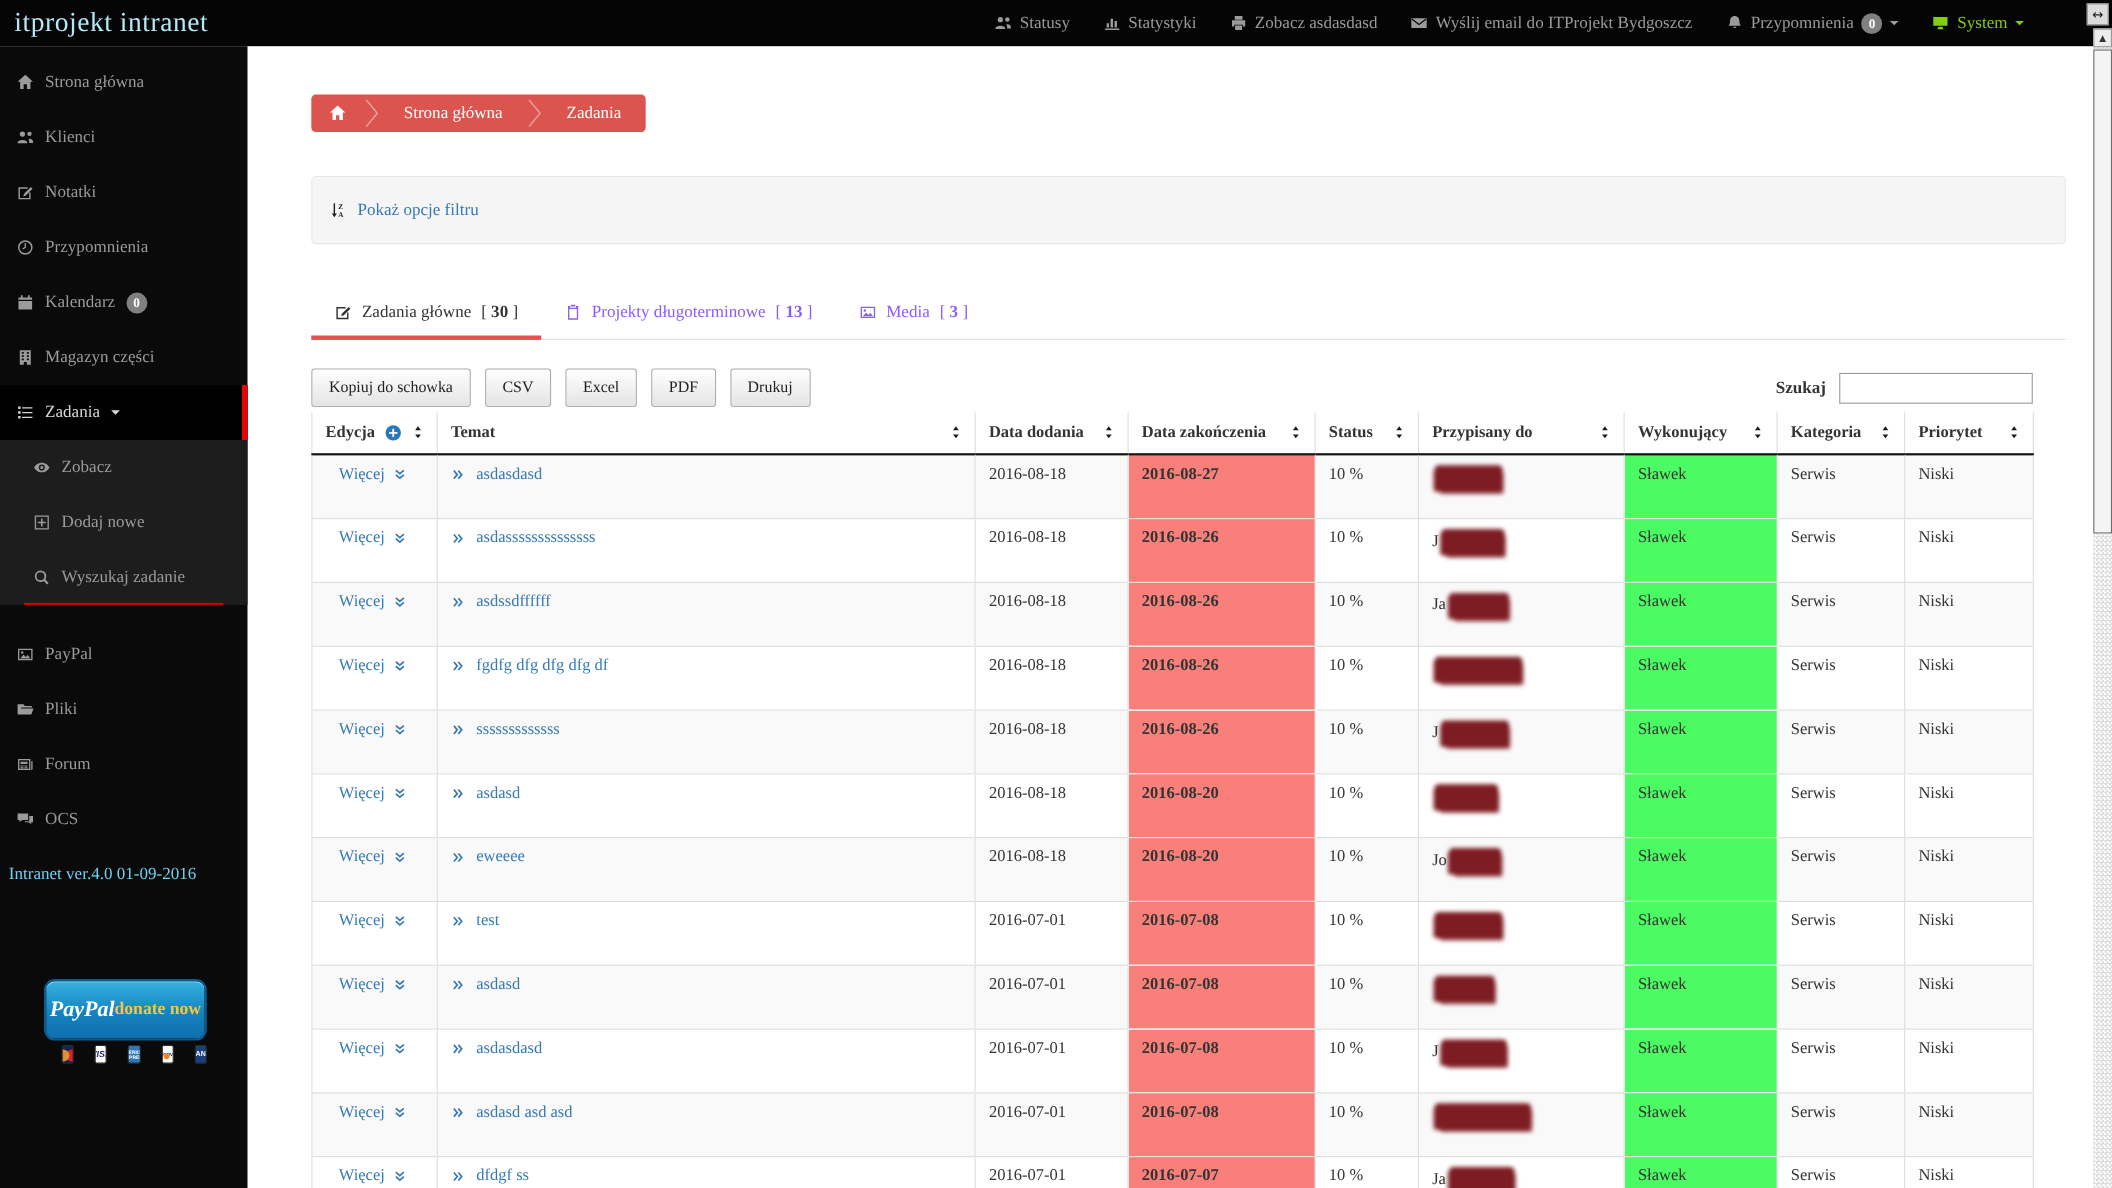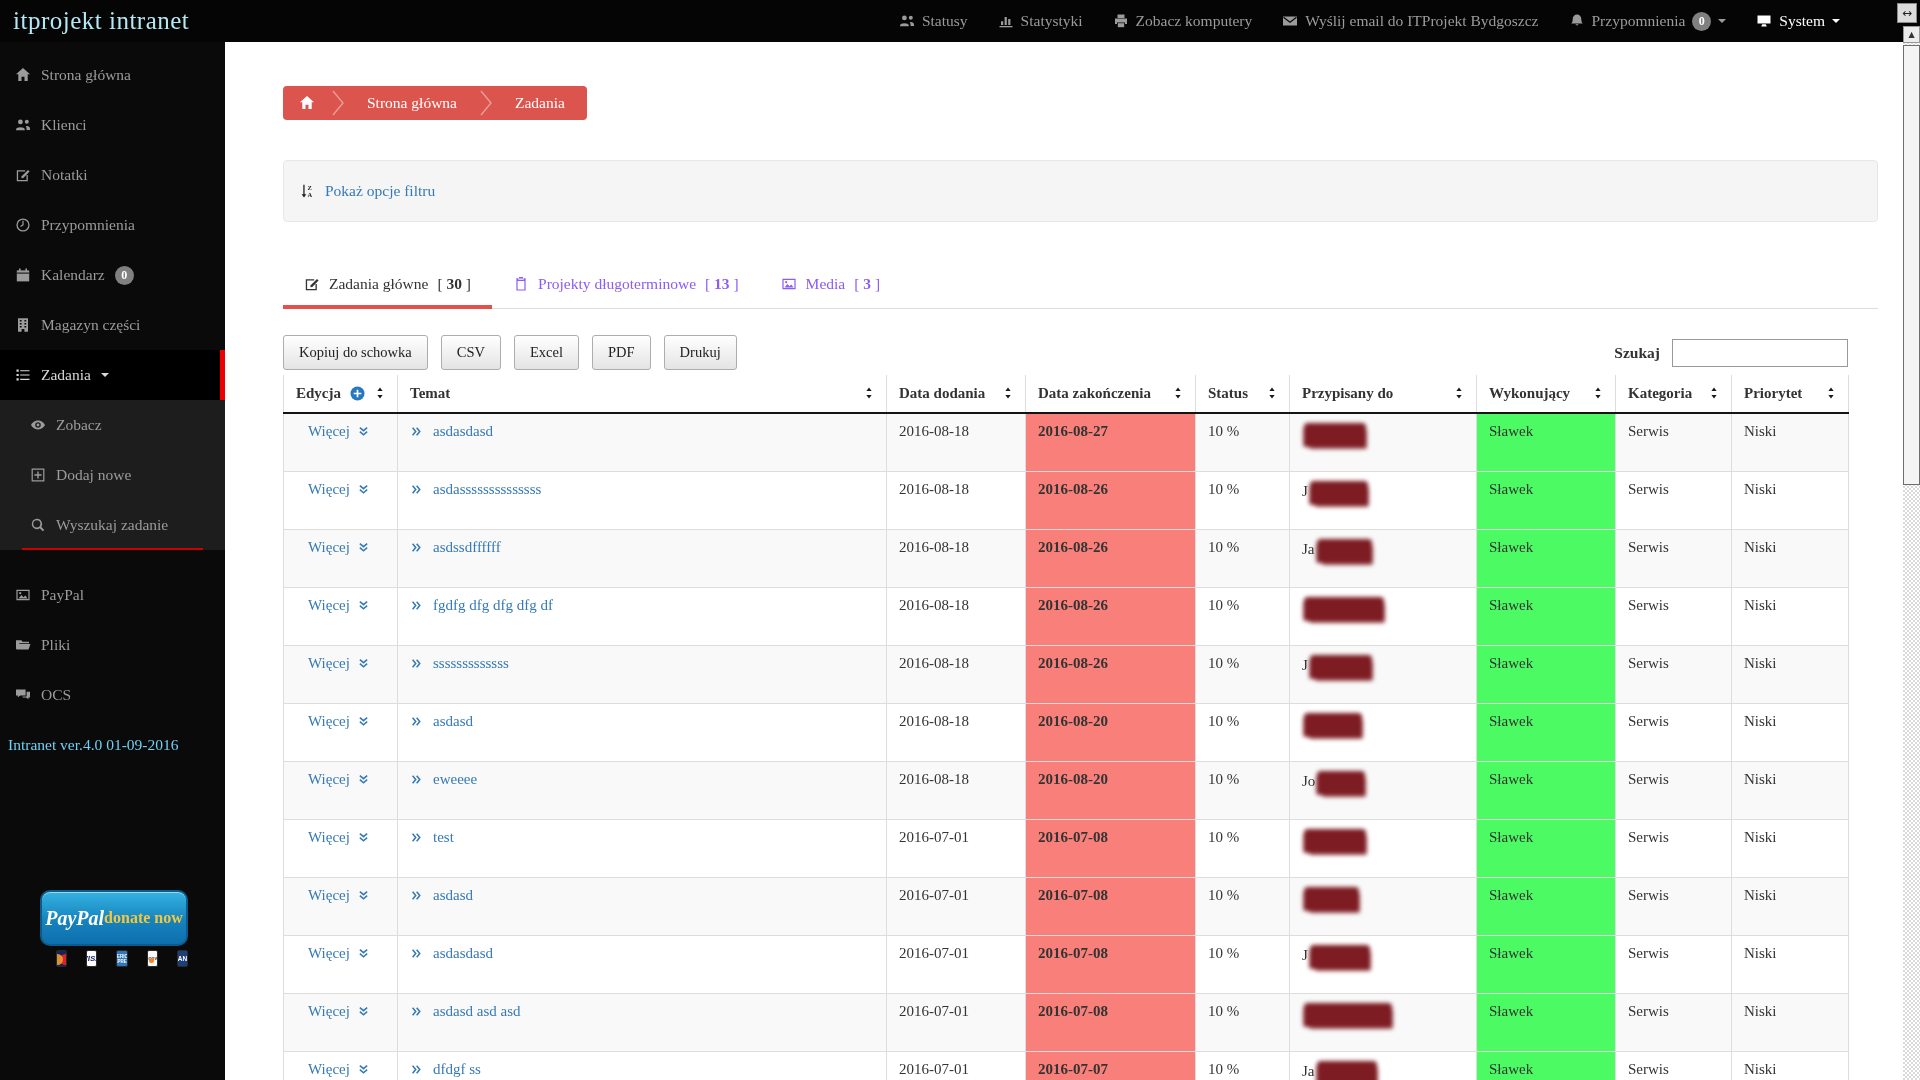--- a/index.html
+++ b/index.html
@@ -15,21 +15,21 @@
   }
   .brand {
     color:var(--brand-blue,#b5e8f5); font-size:25px; padding-left:13px; width:280px;
     letter-spacing:.5px;
   }
   .nav-items {
     margin-left:auto; display:flex; align-items:center; gap:30px;
     padding-right:80px; color:#9b9b9b; font-size:15.5px;
   }
   .nav-item { display:flex; align-items:center; gap:7px; cursor:pointer; white-space:nowrap; }
-  .nav-item.red { color:#ffffff; }
+  .nav-item.red { color:#84cc16; }
   .icon { display:inline-flex; align-items:center; justify-content:center; }
   .icon svg { width:16px; height:16px; display:block; }
   .badge {
     display:inline-flex; align-items:center; justify-content:center;
     min-width:19px; height:19px; border-radius:50%; background:#808080;
     color:#fff; font-size:12px; font-weight:bold; padding:0 3px;
   }
   .caret {
     width:0; height:0; border:4px solid transparent; border-top-color:currentColor;
     margin-top:4px; display:inline-block;
@@ -211,21 +211,21 @@
       </span>
 
       <span class="nav-item">
         <span class="icon">
           <svg viewBox="0 0 16 16" fill="currentColor">
             <path d="M4.5 1.5h7V5h-7z"></path>
             <path d="M2 5.5h12V11h-2v-1.5H4V11H2z"></path>
             <path d="M4.8 10.2h6.4v4H4.8z"></path>
           </svg>
         </span>
-        <span>Zobacz komputery</span>
+        <span>Zobacz asdasdasd</span>
 
       </span>
 
       <span class="nav-item">
         <span class="icon">
           <svg viewBox="0 0 16 16">
             <path fill="currentColor" d="M1 3.5h14v9H1z"></path>
             <path fill="none" stroke="#050505" stroke-width="1.1" d="M1.5 4.2 8 9.3l6.5-5.1"></path>
           </svg>
         </span>
@@ -389,20 +389,31 @@
         <span class="icon">
           <svg viewBox="0 0 16 16" fill="currentColor">
             <path d="M1 3.2h5.4l1.2 1.6H14v1.4H4.4L2.6 12H1z"></path>
             <path d="M3.2 7h12.3l-2 5.6H1.4z"></path>
           </svg>
         </span>
         <span>Pliki</span>
 
       </div>
 
+      <div class="side-item">
+        <span class="icon">
+          <svg viewBox="0 0 16 16" fill="currentColor">
+            <path fill-rule="evenodd" d="M1.4 3h11.2v10H1.4zm1.2 1.2v7.6h8.8V4.2z"></path>
+            <path d="M13.4 5h1.2v6.6c0 .9-.5 1.4-1.2 1.4z"></path>
+            <path d="M3.6 5.4h6.4v2.2H3.6zM3.6 8.8h2.8v1H3.6zm3.6 0h2.8v1H7.2zM3.6 10.6h2.8v1H3.6zm3.6 0h2.8v1H7.2z"></path>
+          </svg>
+        </span>
+        <span>Forum</span>
+
+      </div>
 
       <div class="side-item">
         <span class="icon">
           <svg viewBox="0 0 16 16" fill="currentColor">
             <path d="M1 2.6h9.6v5.8H5.2L2.8 10.2V8.4H1z"></path>
             <path d="M11.6 4.8H15v5.6h-1.6v1.8l-2.4-1.8H7.6V9.6h4z"></path>
           </svg>
         </span>
         <span>OCS</span>
 

